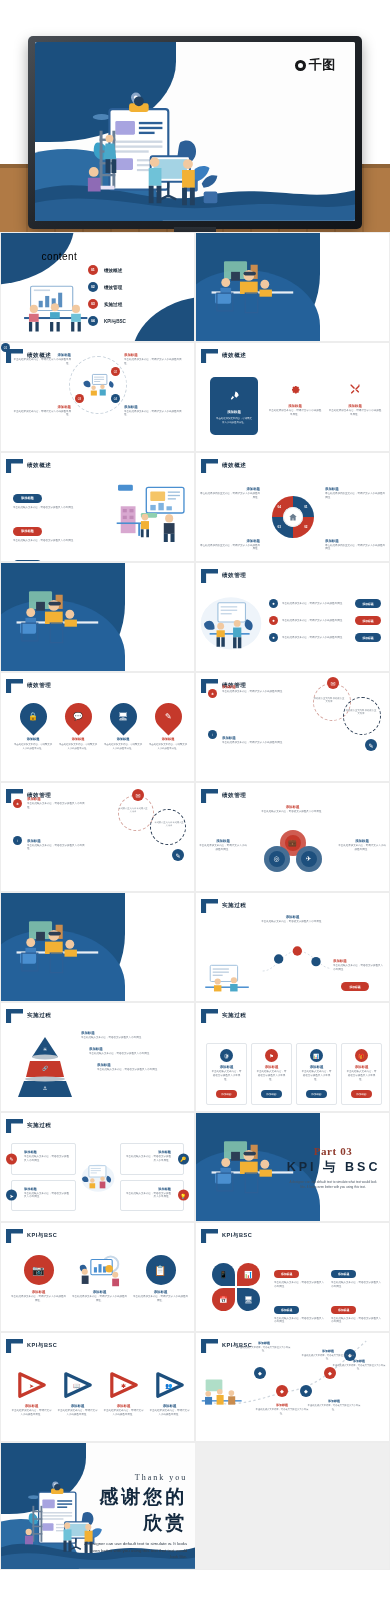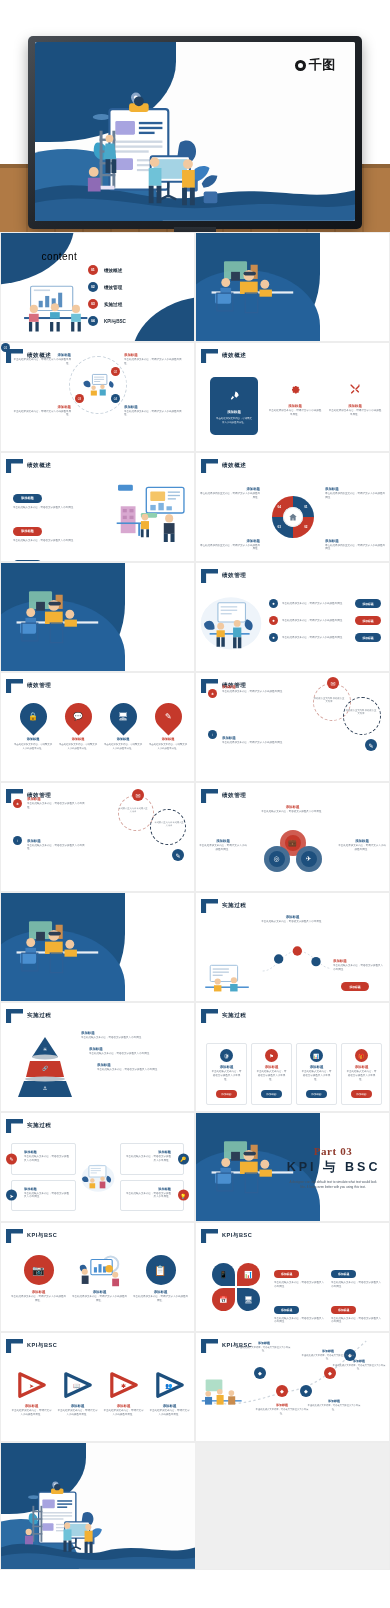--- a/index.html
+++ b/index.html
@@ -1362,18 +1362,24 @@
               <circle cx="76" cy="82" r="5" fill="#f2c9a0"></circle>
               <path d="M70 88h13v18H70z" fill="#6fc2d8"></path>
               <path d="M70 106h5v18h-5zM78 106h5v18h-5z" fill="#22405f"></path>
             </g>
           <g>
               <circle cx="110" cy="84" r="5" fill="#f2c9a0"></circle>
               <path d="M104 90h13v18h-13z" fill="#f2b134"></path>
               <path d="M104 108h5v18h-5zM112 108h5v18h-5z" fill="#22405f"></path>
             </g>
         </svg>
+        <div class="cover-right" style="top:24%;right:4%;width:54%">
+          <div class="thanks-en">Thank you</div>
+          <div class="thanks-cn">感谢您的欣赏</div>
+          <div class="cover-sub">A designer can use default text to simulate w. It looks even better with you using this text that text would look like.</div>
+
+        </div>
       </div>
     </div>
     <div class="slide" style="height:128px;background:#efefef;border-left:none"></div>
   </div>
 
 </section>
 
 </body></html>

